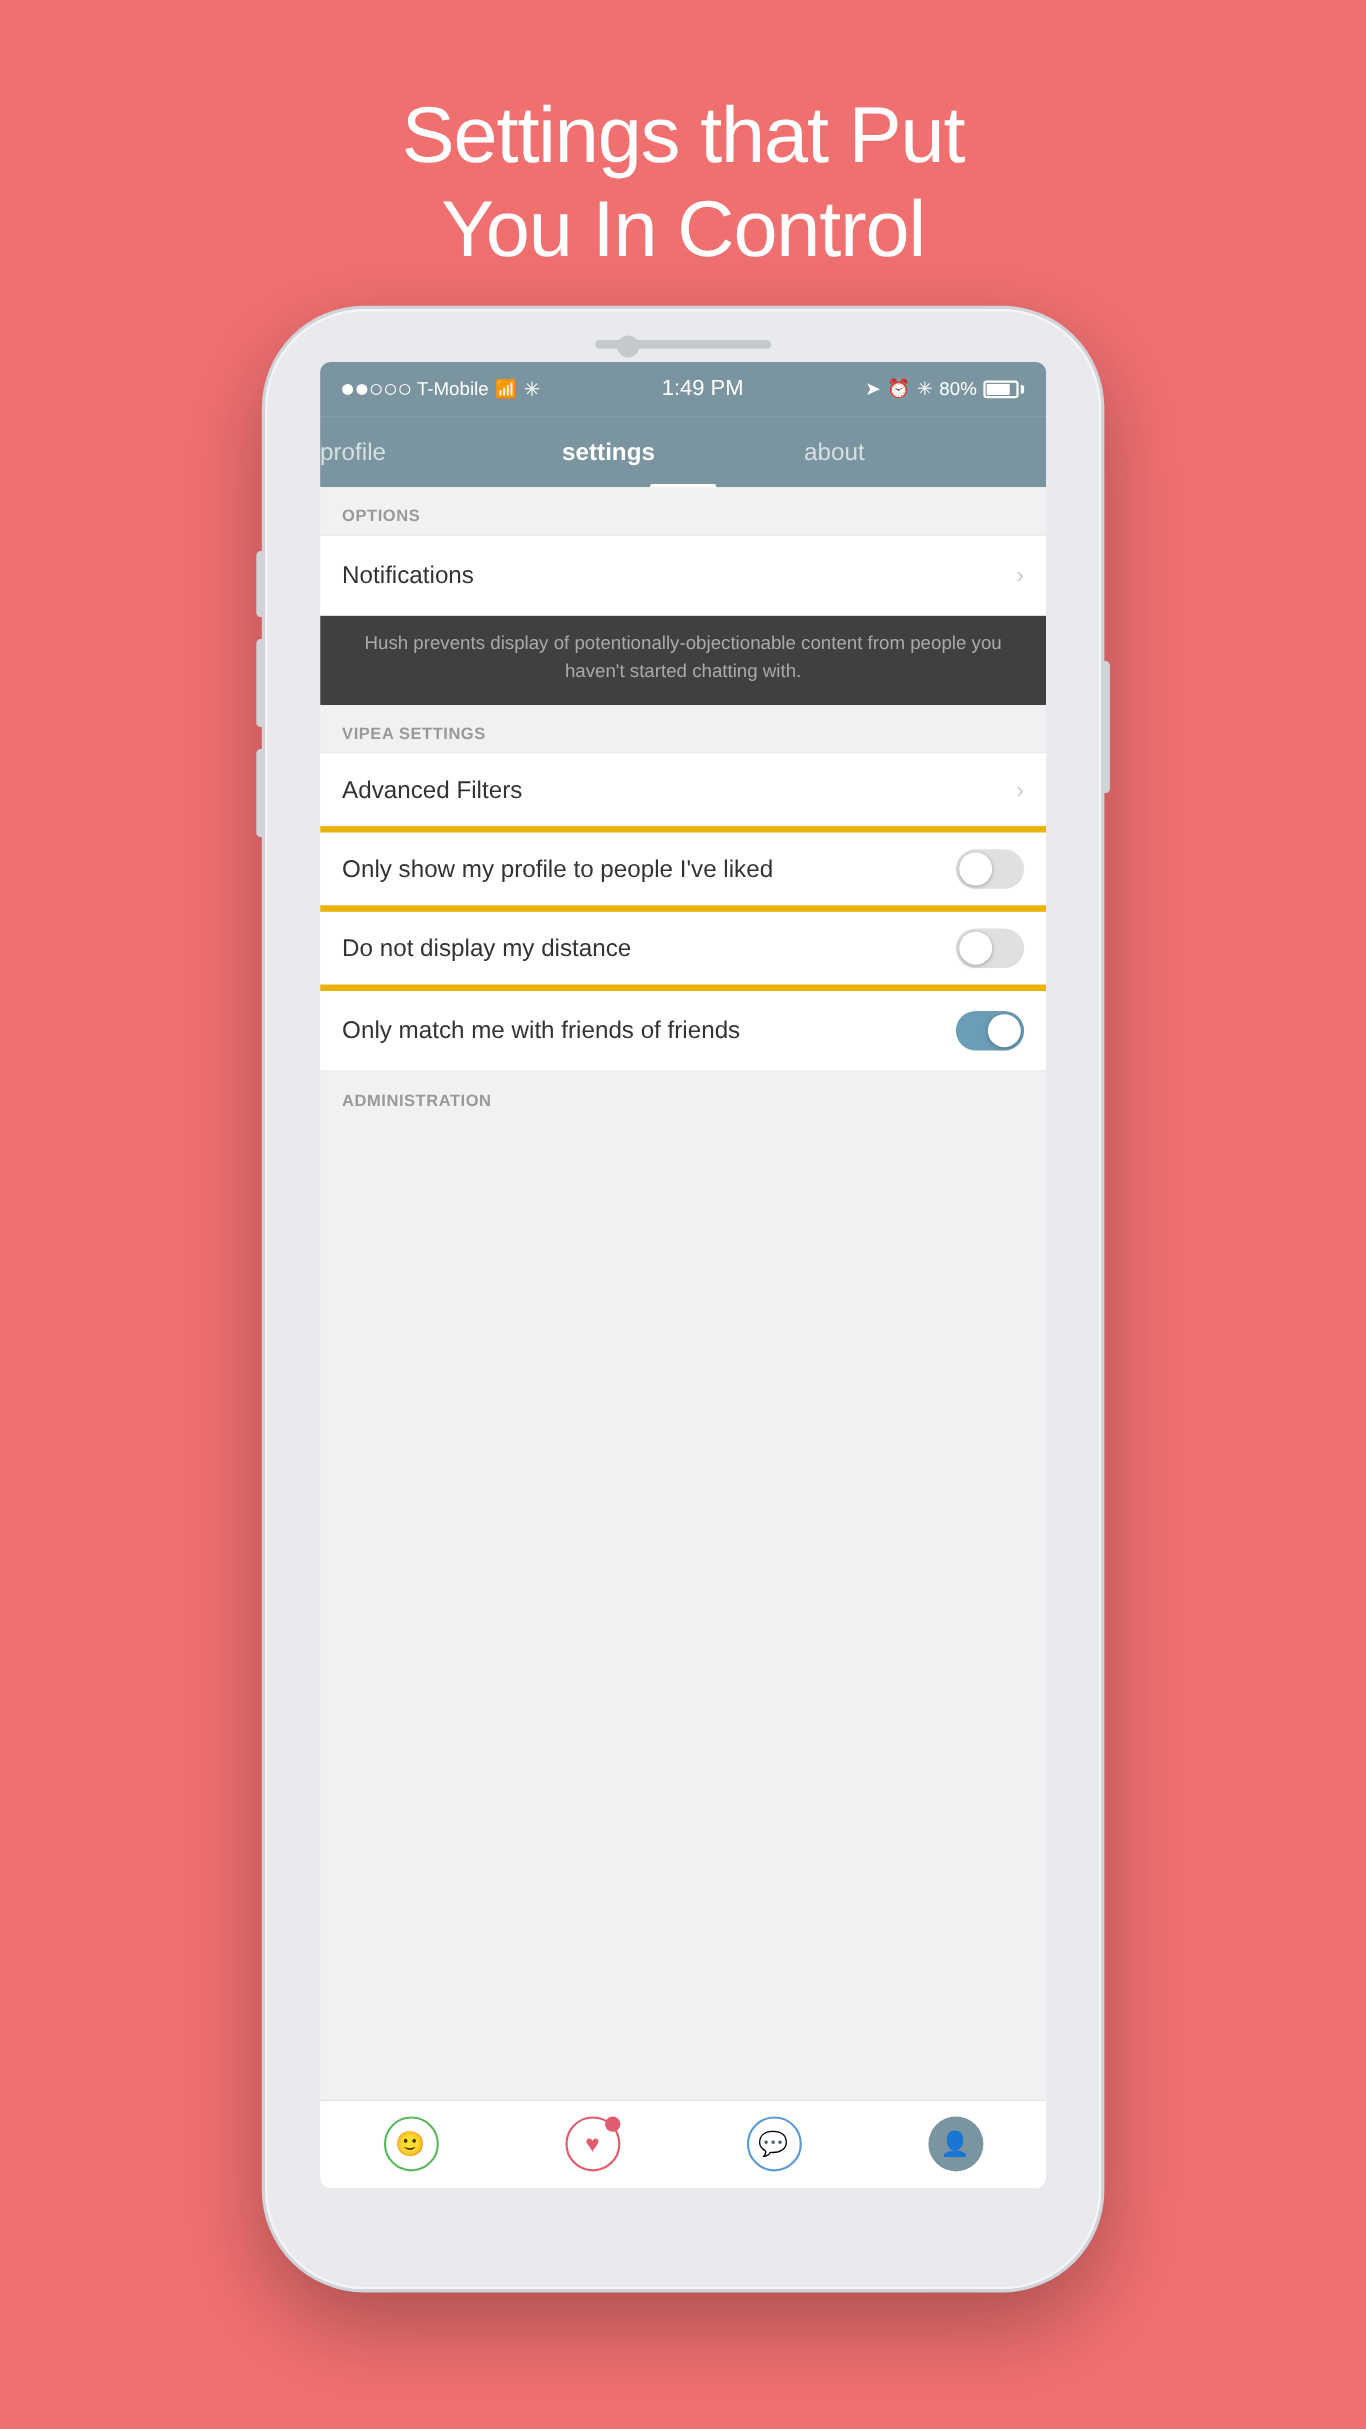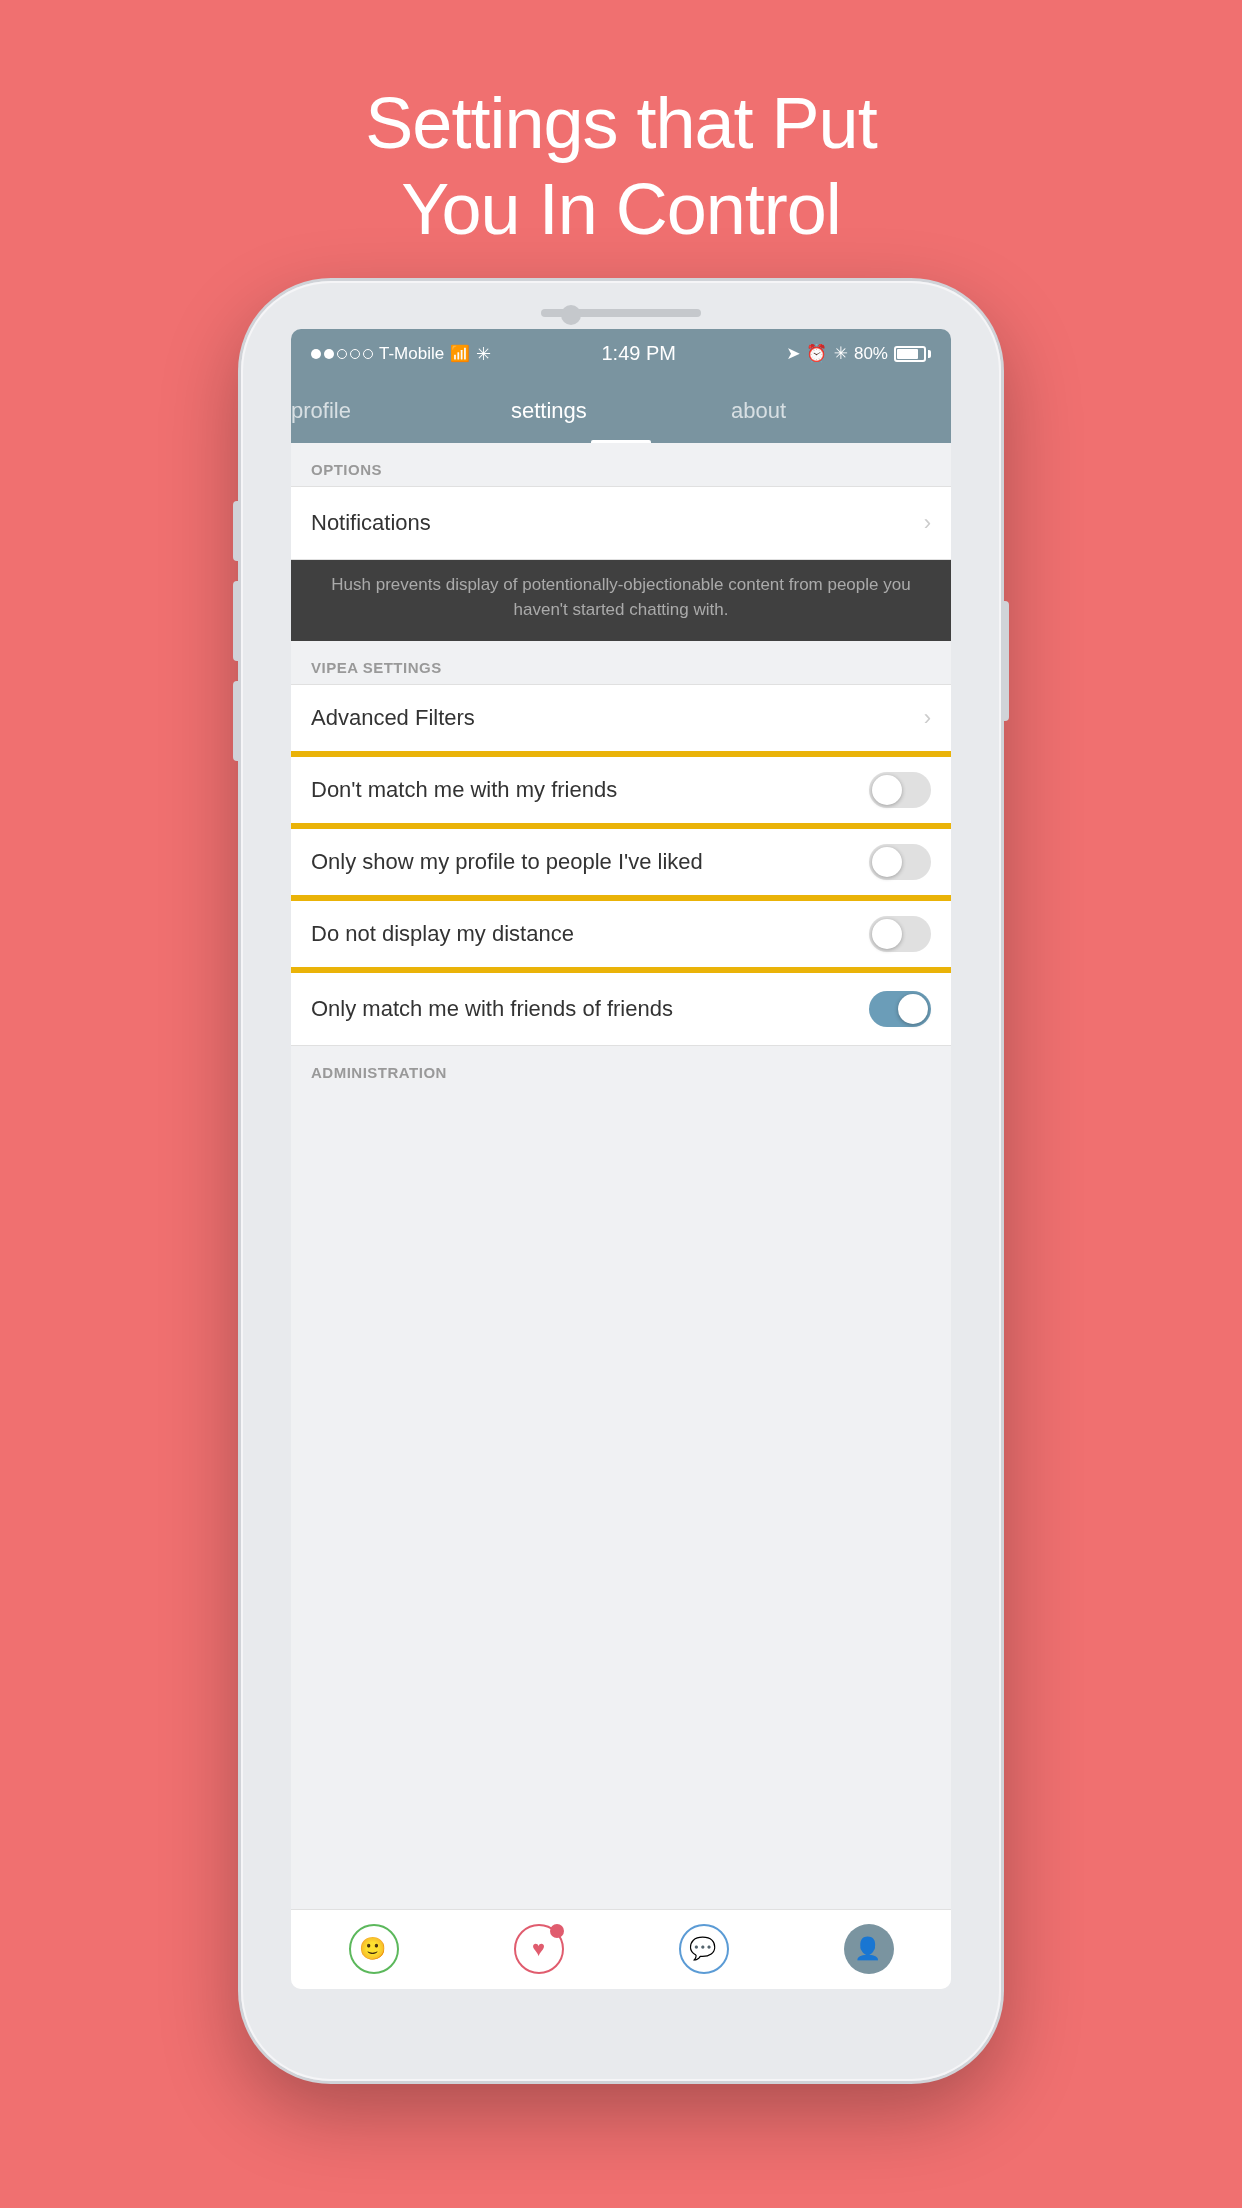--- a/index.html
+++ b/index.html
@@ -195,21 +195,21 @@
       align-items: center;
       justify-content: flex-start;
       color: rgba(255,255,255,0.7);
       font-size: 22px;
       font-weight: 300;
       cursor: pointer;
       position: relative;
     }
     .nav-tab.active {
       color: white;
-      font-weight: 400;
+      font-weight: 700;
     }
     .nav-tab.active::after {
       content: '';
       position: absolute;
       bottom: 0;
       left: 50%;
       transform: translateX(-50%);
       width: 60px;
       height: 3px;
       background: white;
@@ -436,26 +436,20 @@
 
       <div class="section-header">VIPea SETTINGS</div>
 
       <div class="settings-group">
 
         <div class="settings-row">
           <span class="settings-row-label">Advanced Filters</span>
           <span class="chevron">›</span>
         </div>
 
-        <div class="settings-row">
-          <span class="settings-row-label">Don't match me with my friends</span>
-          <div class="toggle off">
-            <div class="toggle-knob"></div>
-          </div>
-        </div>
 
         <div class="settings-row">
           <span class="settings-row-label">Only show my profile to people I've liked</span>
           <div class="toggle off">
             <div class="toggle-knob"></div>
           </div>
         </div>
 
         <div class="settings-row">
           <span class="settings-row-label">Do not display my distance</span>

